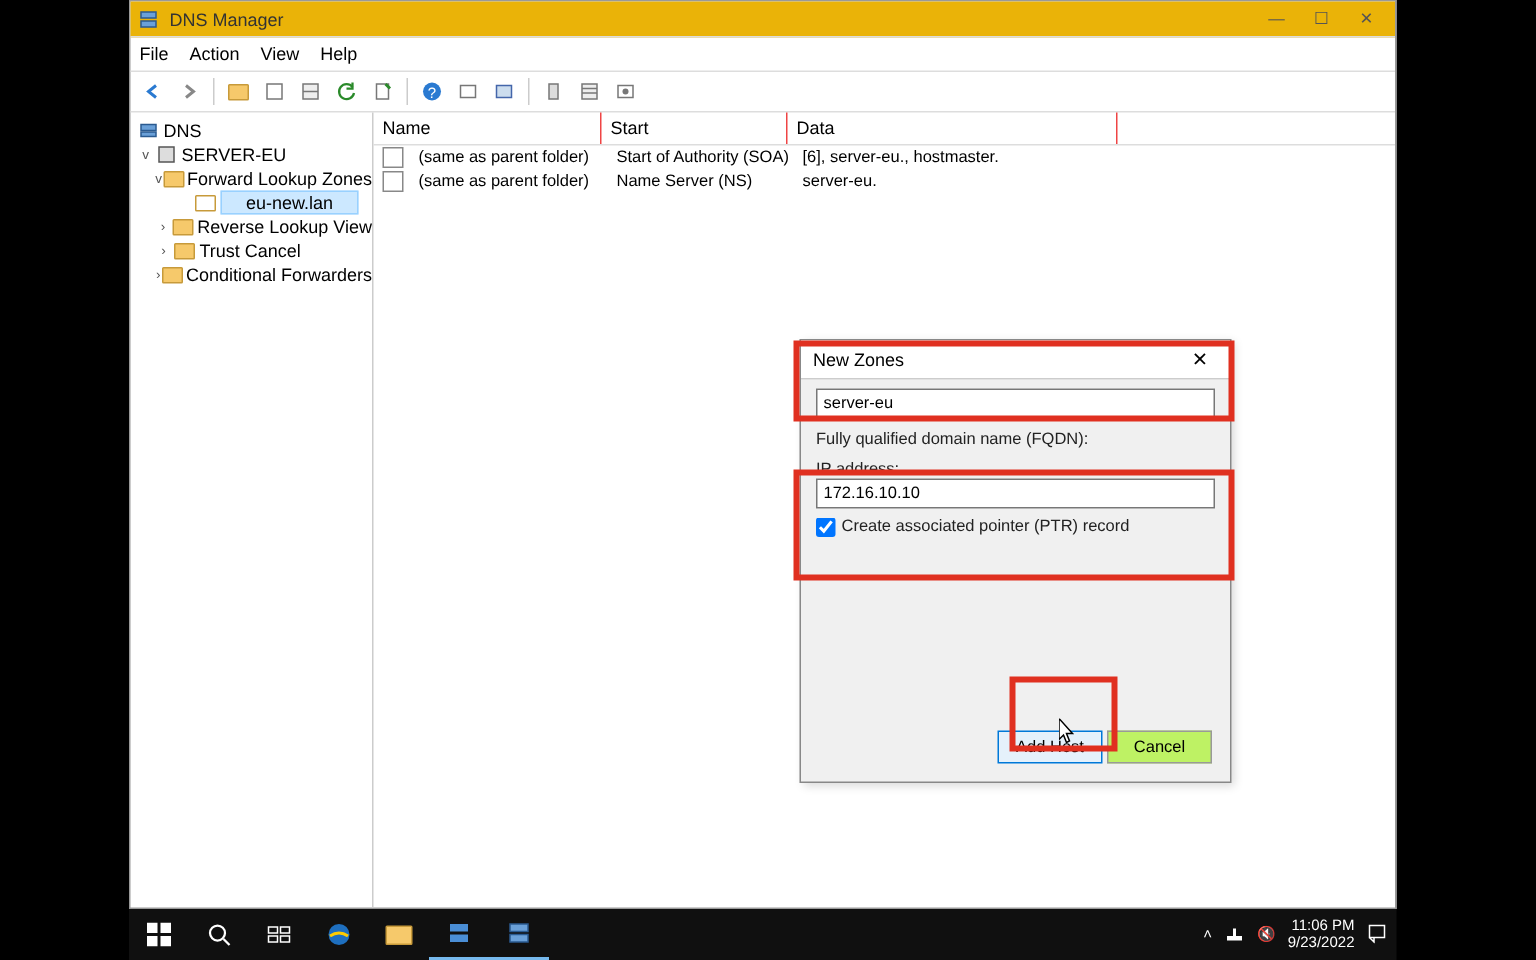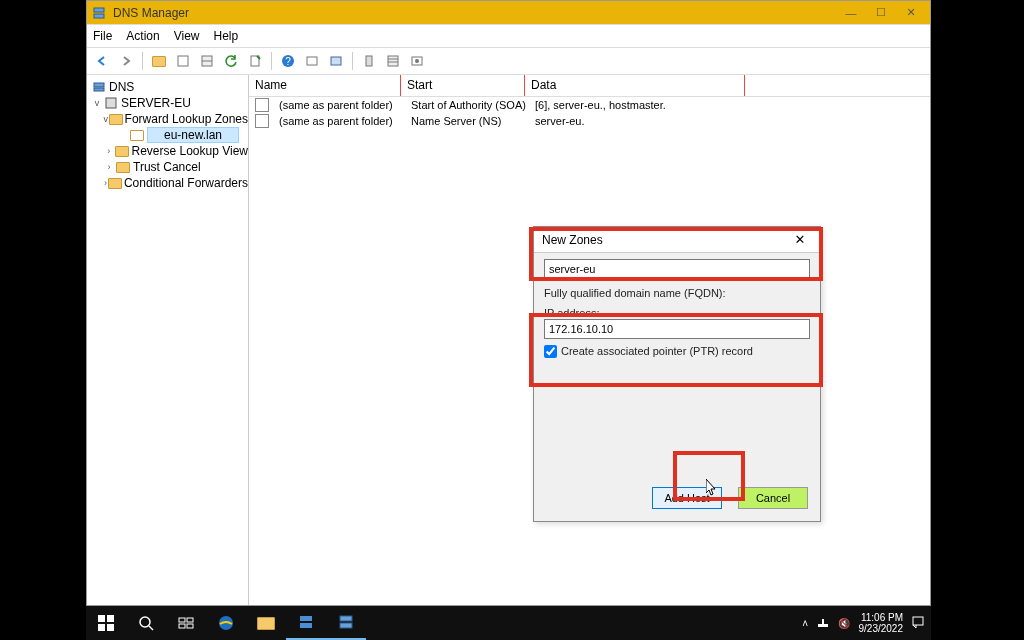--- a/index.html
+++ b/index.html
@@ -30,21 +30,21 @@
   .dialog { position:absolute; left:284px; top:151px; width:288px; height:296px; background:#f0f0f0; border:1px solid #888; box-shadow:2px 2px 6px rgba(0,0,0,0.15);}
   .dlg-title { height:26px; background:#fff; border-bottom:1px solid #ccc; display:flex; align-items:center; padding:0 8px; font-size:12px;}
   .dlg-title .spacer{flex:1;}
   .dlg-close{width:24px;height:20px;display:flex;align-items:center;justify-content:center;font-size:13px;}
   .dlg-body { padding:6px 10px; font-size:11px; color:#222;}
   .dlg-body label { display:block; margin-top:2px;}
   .dlg-body input[type=text]{ width:100%; height:20px; font-size:11px; padding:1px 4px; border:1px solid #777; background:#fff;}
   .dlg-body input[readonly]{ background:#f0f0f0; color:#555;}
   .dlg-body .chk { margin-top:6px; display:flex; align-items:flex-start; gap:4px;}
   .dlg-body .chk input{width:13px;height:13px;}
-  .dlg-btns { position:absolute; bottom:12px; right:12px; display:flex; gap:16px;margin-top:45px;}
+  .dlg-btns { position:absolute; bottom:12px; right:12px; display:flex; gap:3px;margin-top:45px;}
   .dlg-btns button { width:70px; height:22px; font-size:11px; background:#bef264; border:1px solid #999;}
   .dlg-btns button.primary { border:1px solid #0078d7; background:#e5f1fb;}
   
   .redbox { position:absolute; border:4px solid #e03020; pointer-events:none;}
   
   .taskbar { position:absolute; left:86px; bottom:0; width:845px; height:34px; background:#101010; display:flex; align-items:center;}
   .taskbar .tbico { width:40px; height:34px; display:flex; align-items:center; justify-content:center; color:#fff; font-size:15px;}
   .taskbar .tbico.active { border-bottom:2px solid #76b9ed;}
   .taskbar .spacer{flex:1;}
   .taskbar .tray { display:flex; align-items:center; color:#fff; font-size:10px; gap:8px; padding-right:6px;}

